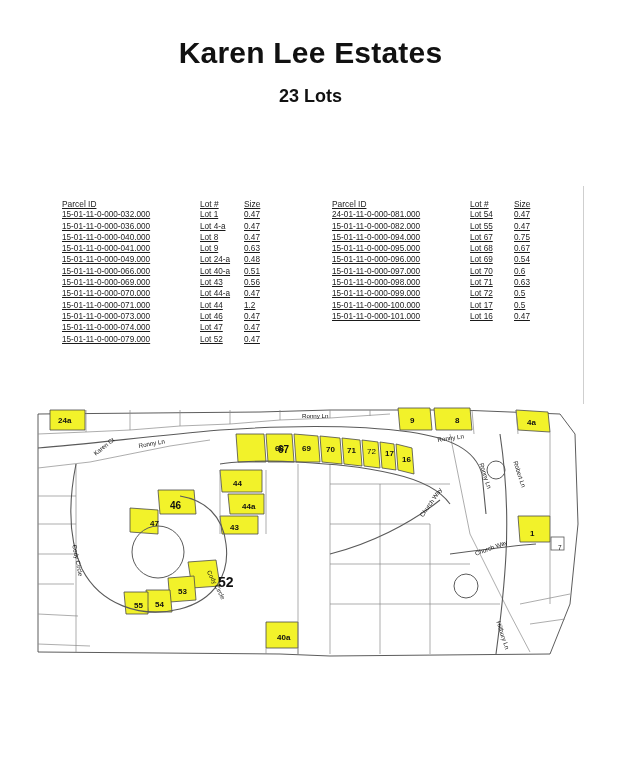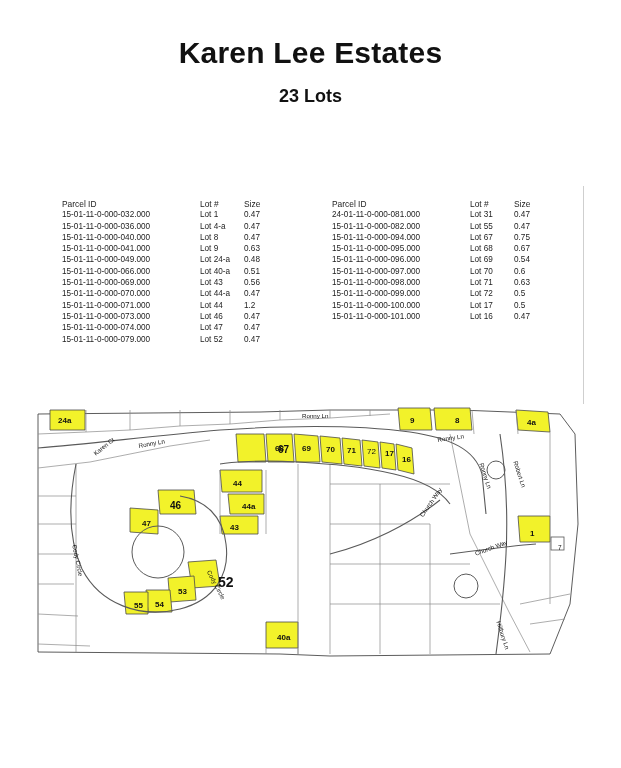--- a/index.html
+++ b/index.html
@@ -35,21 +35,21 @@
     top: 163px;
     left: 0;
     width: 621px;
     display:flex;
     justify-content:flex-start;
     font-size: 8.2px;
   }
   .tbl { position:absolute; }
   .tbl.left { left: 62px; }
   .tbl.right { left: 332px; }
-  table { border-collapse: collapse; }
+  table { border-collapse: collapse; text-decoration: underline; }
   th, td {
     text-align:left;
     font-weight: normal;
     padding: 0 0 1.1px 0;
     font-size: 8.2px;
     line-height: 10.2px;
     white-space: nowrap;
     color:#1c1c1c;
   }
   th { font-size: 8.4px; }
@@ -170,21 +170,21 @@
         <thead>
           <tr>
             <th class="col-pid">Parcel ID</th>
             <th class="col-lot">Lot #</th>
             <th class="col-size">Size</th>
           </tr>
         </thead>
         <tbody id="right-body">
             <tr>
               <td class="col-pid">24-01-11-0-000-081.000</td>
-              <td class="col-lot">Lot 31</td>
+              <td class="col-lot">Lot 54</td>
               <td class="col-size">0.47</td>
             </tr>
             <tr>
               <td class="col-pid">15-01-11-0-000-082.000</td>
               <td class="col-lot">Lot 55</td>
               <td class="col-size">0.47</td>
             </tr>
             <tr>
               <td class="col-pid">15-01-11-0-000-094.000</td>
               <td class="col-lot">Lot 67</td>
@@ -319,21 +319,21 @@
         <div class="maplabel" style="left: 245px; top: 40px; font-size: 8px; font-weight: 600;">68</div>
         <div class="maplabel" style="left: 272px; top: 40px; font-size: 8px; font-weight: 600;">69</div>
         <div class="maplabel" style="left: 296px; top: 41px; font-size: 8px; font-weight: 600;">70</div>
         <div class="maplabel" style="left: 317px; top: 42px; font-size: 8px; font-weight: 600;">71</div>
         <div class="maplabel" style="left: 337px; top: 43px; font-size: 8px; font-weight: 400;">72</div>
         <div class="maplabel" style="left: 355px; top: 45px; font-size: 8px; font-weight: 600;">17</div>
         <div class="maplabel" style="left: 372px; top: 51px; font-size: 8px; font-weight: 600;">16</div>
         <div class="maplabel" style="left: 203px; top: 75px; font-size: 8px; font-weight: 600;">44</div>
         <div class="maplabel" style="left: 140px; top: 96px; font-size: 10px; font-weight: 600;">46</div>
         <div class="maplabel" style="left: 212px; top: 98px; font-size: 8px; font-weight: 600; text-align: right;">44a</div>
-        <div class="maplabel" style="left: 112px; top: 115px; font-size: 8px; font-weight: 600;">47</div>
+        <div class="maplabel" style="left: 120px; top: 115px; font-size: 8px; font-weight: 600;">47</div>
         <div class="maplabel" style="left: 200px; top: 119px; font-size: 8px; font-weight: 600;">43</div>
         <div class="maplabel" style="left: 500px; top: 125px; font-size: 8px; font-weight: 600;">1</div>
         <div class="maplabel" style="left: 168px; top: 170px; font-size: 14px; font-weight: 600; margin-left: 20px;">52</div>
         <div class="maplabel" style="left: 148px; top: 183px; font-size: 8px; font-weight: 600;">53</div>
         <div class="maplabel" style="left: 104px; top: 197px; font-size: 8px; font-weight: 600;">55</div>
         <div class="maplabel" style="left: 125px; top: 196px; font-size: 8px; font-weight: 600;">54</div>
         <div class="maplabel" style="left: 247px; top: 229px; font-size: 8px; font-weight: 600;">40a</div>
         <div class="maplabel" style="left: 272px; top: 8px; transform: rotate(0deg); transform-origin: left top; font-size: 6.2px;">Ronny Ln</div>
         <div class="maplabel" style="left: 407px; top: 32px; transform: rotate(-8deg); transform-origin: left top; font-size: 6.2px;">Ronny Ln</div>
         <div class="maplabel" style="left: 108px; top: 38px; transform: rotate(-10deg); transform-origin: left top; font-size: 6.2px;">Ronny Ln</div>

